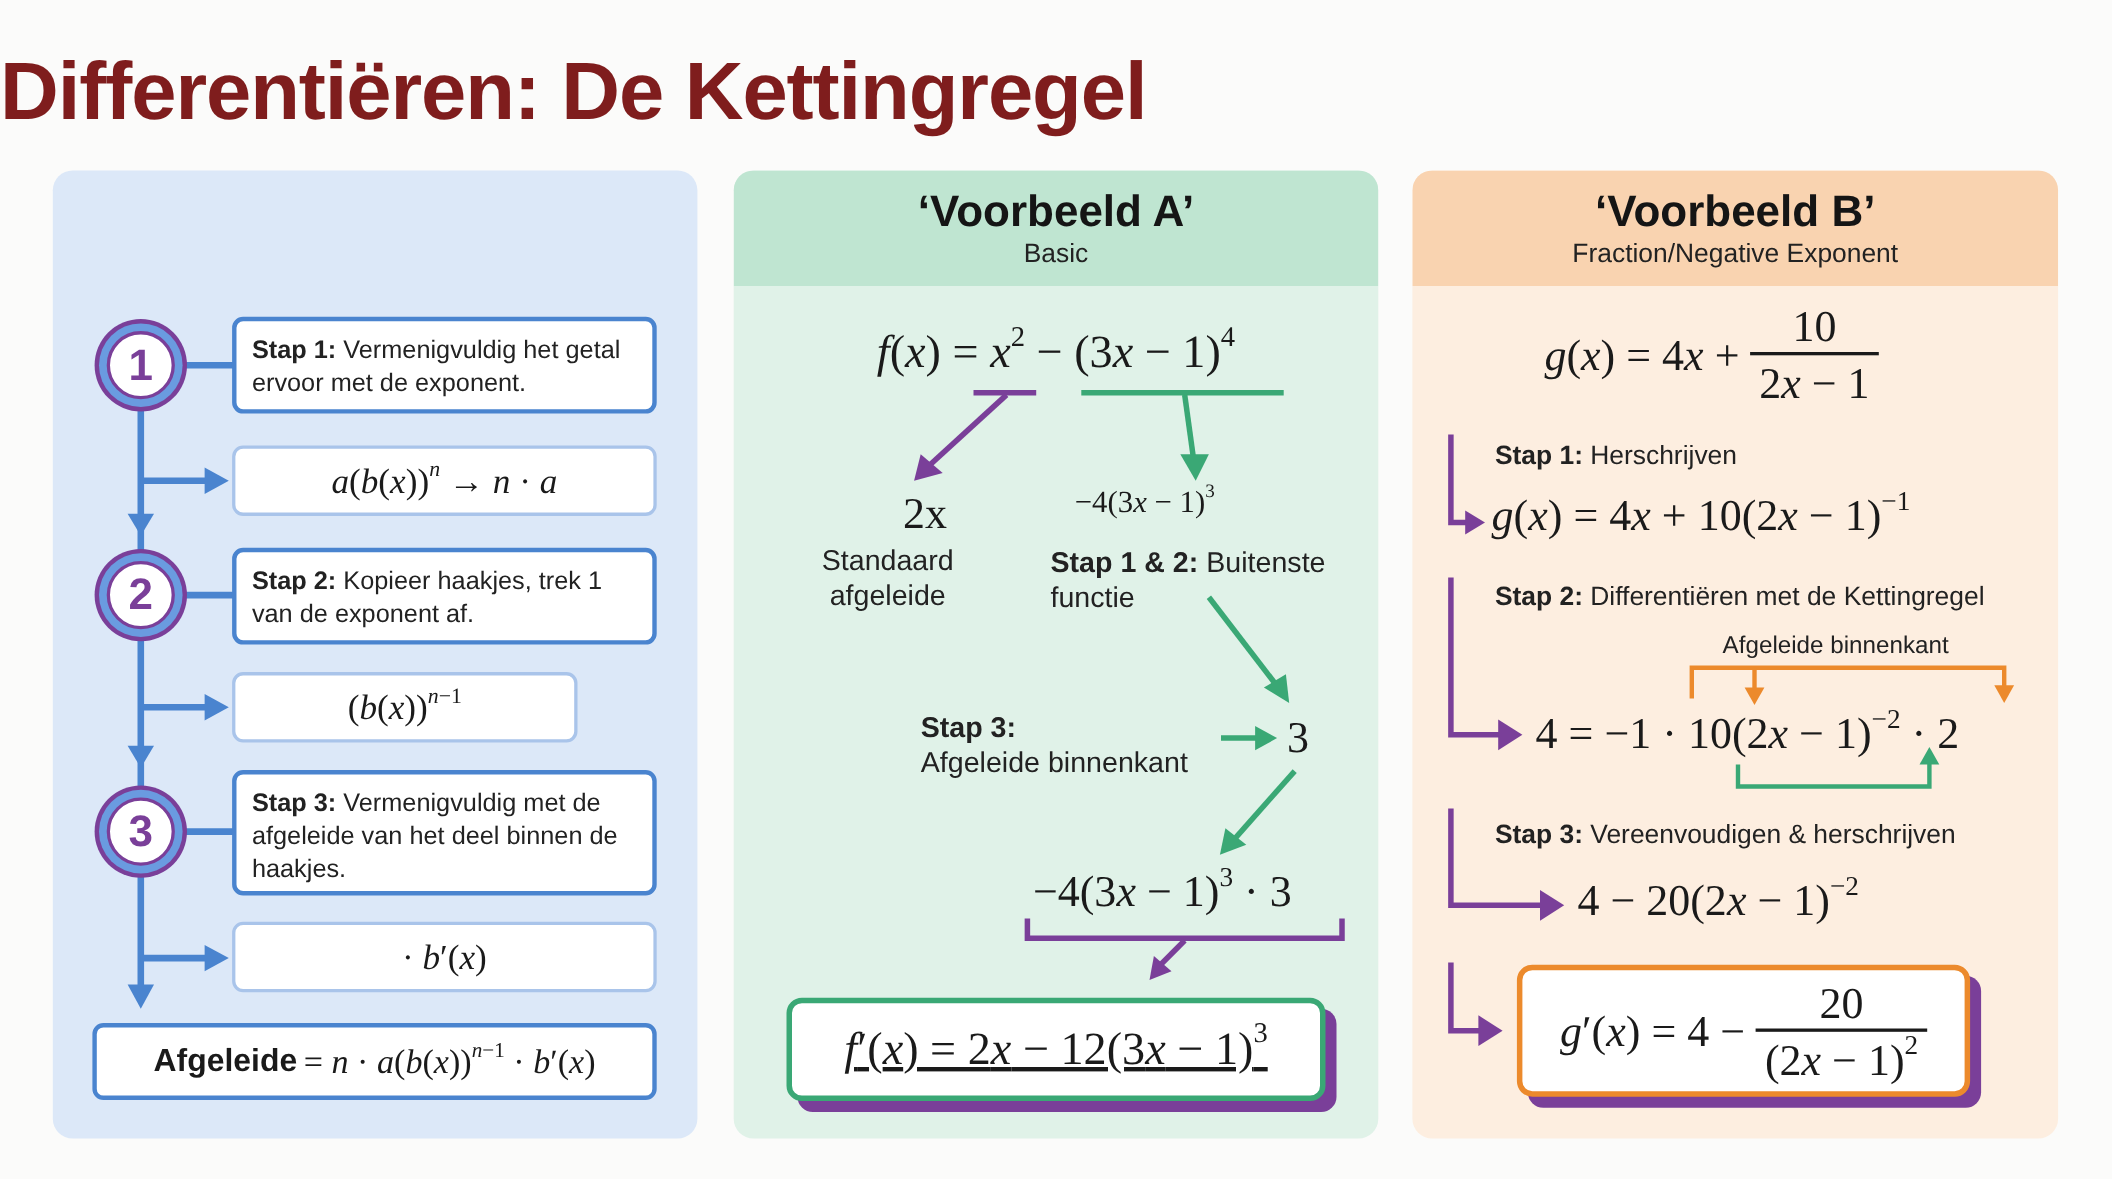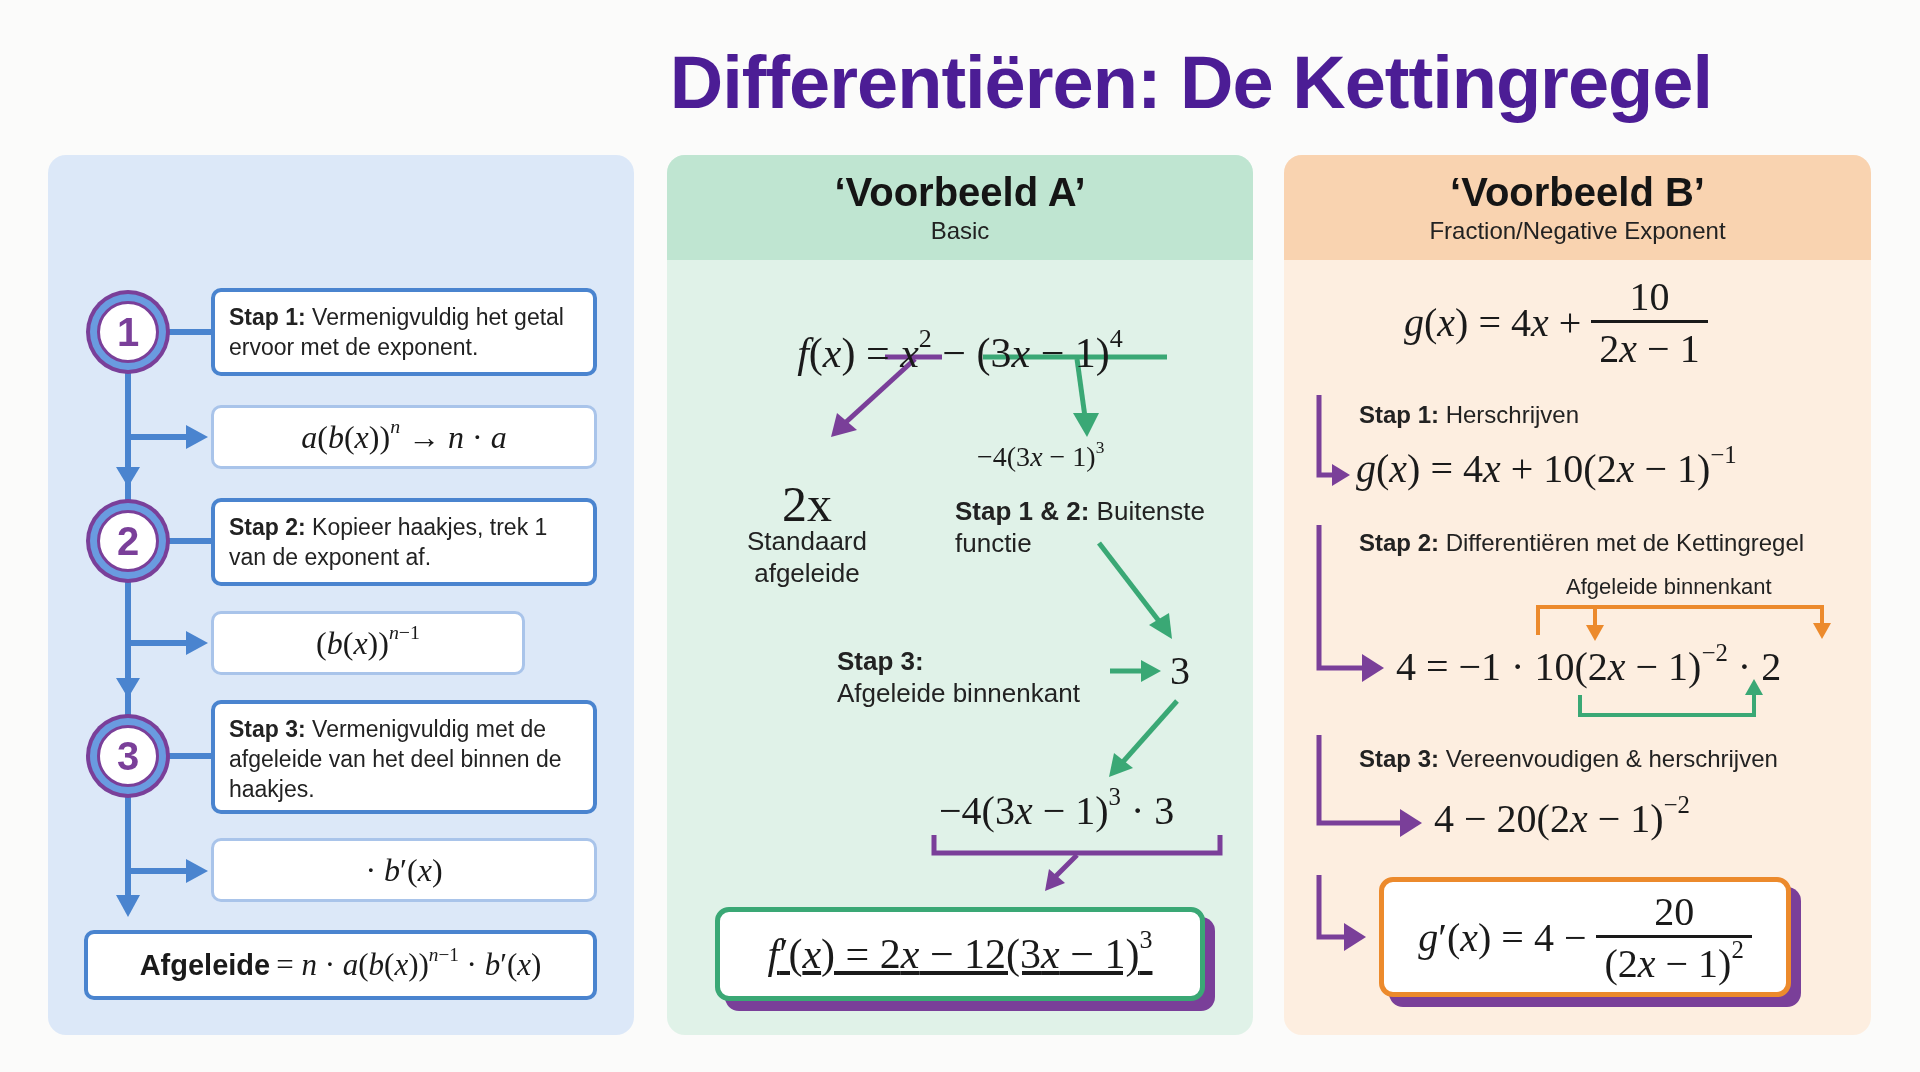--- a/index.html
+++ b/index.html
@@ -1,18 +1,18 @@
 <!DOCTYPE html>
 <html><head>
 <meta charset="utf-8">
 <style>
   * { box-sizing: border-box; margin: 0; padding: 0; }
   html, body { width: 1920px; height: 1072px; overflow: hidden; }
   body { background: #fbfbfa; font-family: "Liberation Sans", sans-serif; color: #1a1a1a; position: relative; }
-  .title { position: absolute; top: 40px; left: 0; width: 1712px; text-align: right; font-size: 74px; font-weight: 700; letter-spacing: -1px; color: #4c1d95; }
+  .title { position: absolute; top: 40px; left: 0; width: 1712px; text-align: left; font-size: 74px; font-weight: 700; letter-spacing: -1px; color: #7f1d1d; }
   .panel { position: absolute; top: 155px; height: 880px; border-radius: 18px; overflow: hidden; }
   .panel-head { height: 105px; display: flex; flex-direction: column; align-items: center; justify-content: center; }
   .panel-title { font-size: 40px; font-weight: 700; color: #151515; }
   .panel-sub { font-size: 24px; color: #222; margin-top: 2px; }
   .p1 { left: 48px; width: 586px; background: #dce8f8; }
   .p1 .panel-head { background: #b7cdf0; }
   .p2 { left: 667px; width: 586px; background: #e0f2e8; }
   .p2 .panel-head { background: #bfe5d1; }
   .p3 { left: 1284px; width: 587px; background: #fdeee0; }
   .p3 .panel-head { background: #f9d3b0; }
@@ -22,21 +22,21 @@
   .math sup { font-size: 62%; vertical-align: 0.75em; line-height: 0; }
   .box { position: absolute; background: #fff; border: 4px solid #4a84cf; border-radius: 10px; }
   .box.light { border-color: #a9c4ea; border-width: 3px; }
   .step-text { font-size: 23px; line-height: 30px; padding: 10px 14px; color: #222; }
   .step-text b { font-weight: 700; }
   .badge { position: absolute; width: 84px; height: 84px; border-radius: 50%; background: #7a3f99; display: flex; align-items: center; justify-content: center; }
   .badge .ring { width: 76px; height: 76px; border-radius: 50%; background: #6a9be0; display: flex; align-items: center; justify-content: center; }
   .badge .inner { width: 62px; height: 62px; border-radius: 50%; background: #fff; border: 3px solid #7a3f99; display: flex; align-items: center; justify-content: center; font-size: 40px; font-weight: 700; color: #7a3f99; }
   .label { font-size: 26px; line-height: 32px; color: #222; }
   .label b { font-weight: 700; }
-  .center { text-align: center; margin-top: 32px; }
+  .center { text-align: center; }
   .final { position: absolute; background: #fff; border-radius: 14px; }
   svg.overlay { position: absolute; left: 0; top: 0; pointer-events: none; }
   .frac { display: inline-flex; flex-direction: column; align-items: center; vertical-align: middle; }
   .frac .num { padding: 0 8px; }
   .frac .den { border-top: 3px solid #1a1a1a; padding: 2px 8px 0; }
 </style>
 </head>
 <body>
 
 <div class="title">Differentiëren: De Kettingregel</div>
@@ -134,21 +134,21 @@
 
     <polyline points="267,680 267,698 553,698 553,680" fill="none" stroke="#7a3f99" stroke-width="5"></polyline>
     <line x1="410" y1="700" x2="388" y2="722" stroke="#7a3f99" stroke-width="5"></line>
     <polygon points="378,736 382,714 398,728" fill="#7a3f99"></polygon>
   </svg>
 
   <div class="abs math center" style="left:0; top:142px; width:586px; font-size:42px;">
     <i>f</i>(<i>x</i>) = <i>x</i><sup>2</sup> − (3<i>x</i> − 1)<sup>4</sup>
   </div>
 
-  <div class="abs math center" style="left:70px; top:288px; width:140px; font-size:50px;">2x</div>
+  <div class="abs math center" style="left:54px; top:288px; width:140px; font-size:40px;text-align:right;">2x</div>
   <div class="abs label center" style="left:60px; top:338px; width:160px;">
     <div>Standaard</div>
     <div>afgeleide</div>
   </div>
 
   <div class="abs math" style="left:310px; top:286px; font-size:28px;">
     −4(3<i>x</i> − 1)<sup>3</sup>
   </div>
   <div class="abs label" style="left:288px; top:340px; width:290px;">
     <b>Stap 1 &amp; 2:</b><span> Buitenste</span><br>

